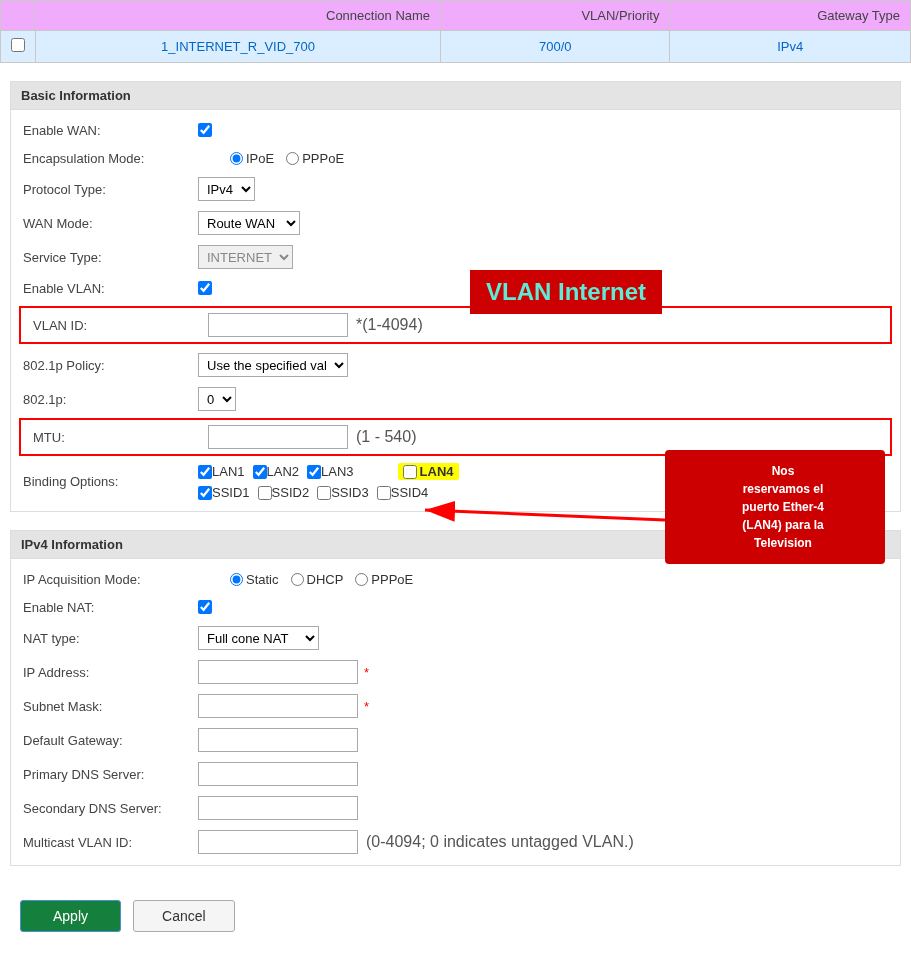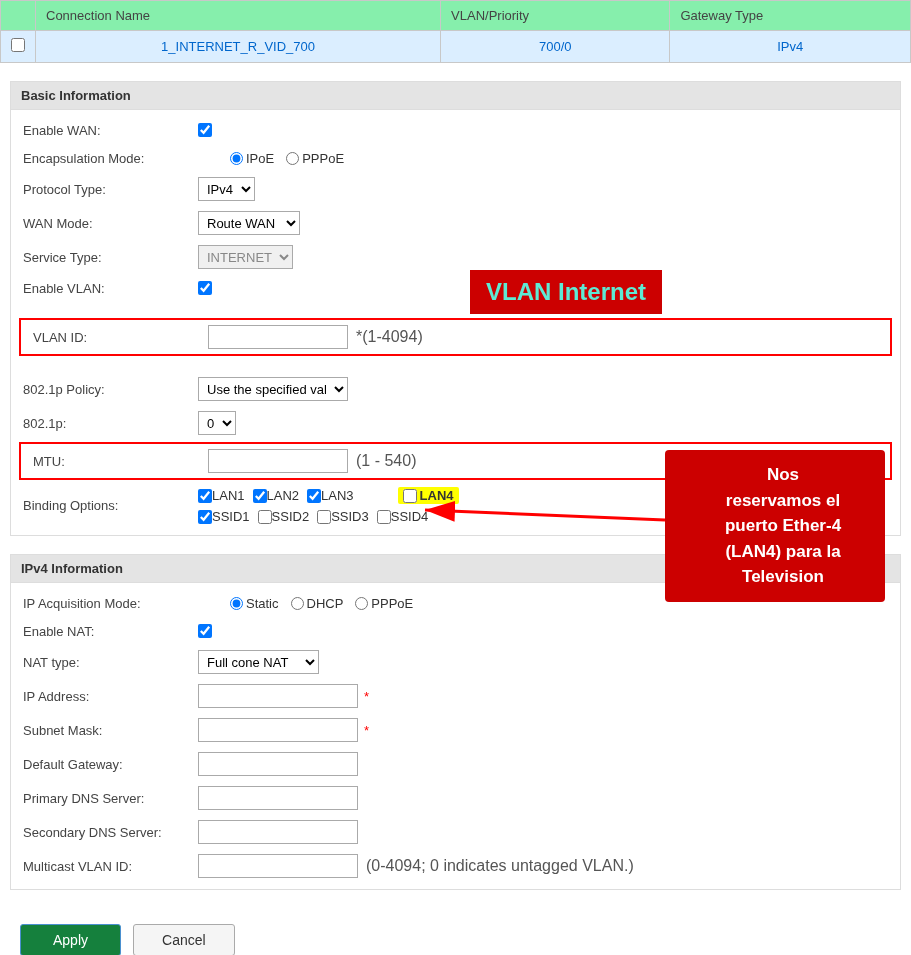--- a/index.html
+++ b/index.html
@@ -13,24 +13,24 @@
       overflow-x: hidden;
     }
 
     
     .top-table {
       width: 100%;
       border-collapse: collapse;
       margin-bottom: 18px;
     }
     .top-table th {
-      background: #86efac;
+      background: #f0abfc;
       border: 1px solid #c8c8c8;
       padding: 7px 10px;
-      text-align: left;
+      text-align: right;
       font-weight: normal;
       color: #444;
     }
     .top-table td {
       border: 1px solid #c8c8c8;
       padding: 7px 10px;
       text-align: center;
       color: #0066cc;
     }
     .top-table tr:nth-child(1) td { background: #dbeeff; }
@@ -270,21 +270,21 @@
         </div>
       </div>
 
       <div class="form-row">
         <div class="label-col">Enable VLAN:</div>
         <div class="value-col">
           <input type="checkbox" checked="" style="">
         </div>
       </div>
 
-      <div style="border: 2px solid red; margin: 16px 8px; position: relative;">
+      <div style="border: 2px solid red; margin: 4px 8px; position: relative;">
         <div class="form-row">
           <div class="label-col">VLAN ID:</div>
           <div class="value-col">
             <input type="text" style="width: 140px;">
             <span class="hint-text">*(1-4094)</span>
           </div>
         </div>
       </div>
 
       <div class="form-row">
@@ -456,17 +456,17 @@
 
     <defs>
       <marker id="arrowhead" markerWidth="10" markerHeight="7" refX="10" refY="3.5" orient="auto">
         <polygon points="0 0, 10 3.5, 0 7" fill="red"></polygon>
       </marker>
     </defs>
 
     <line x1="665" y1="520" x2="425" y2="510" stroke="red" stroke-width="3" marker-end="url(#arrowhead)"></line>
   </svg>
 
-  <div class="nos-callout" style="top: 450px; left: 665px; font-size: 17px; line-height: 1.5; width: 220px; padding-left: 30px;">
+  <div class="nos-callout" style="top: 450px; left: 665px; font-size: 12px; line-height: 1.5; width: 220px; padding-left: 30px;">
     <span>Nos<br>reservamos el<br>puerto Ether-4<br>(LAN4) para la<br>Television</span>
   </div>
 
 </div>
 
 </body></html>

